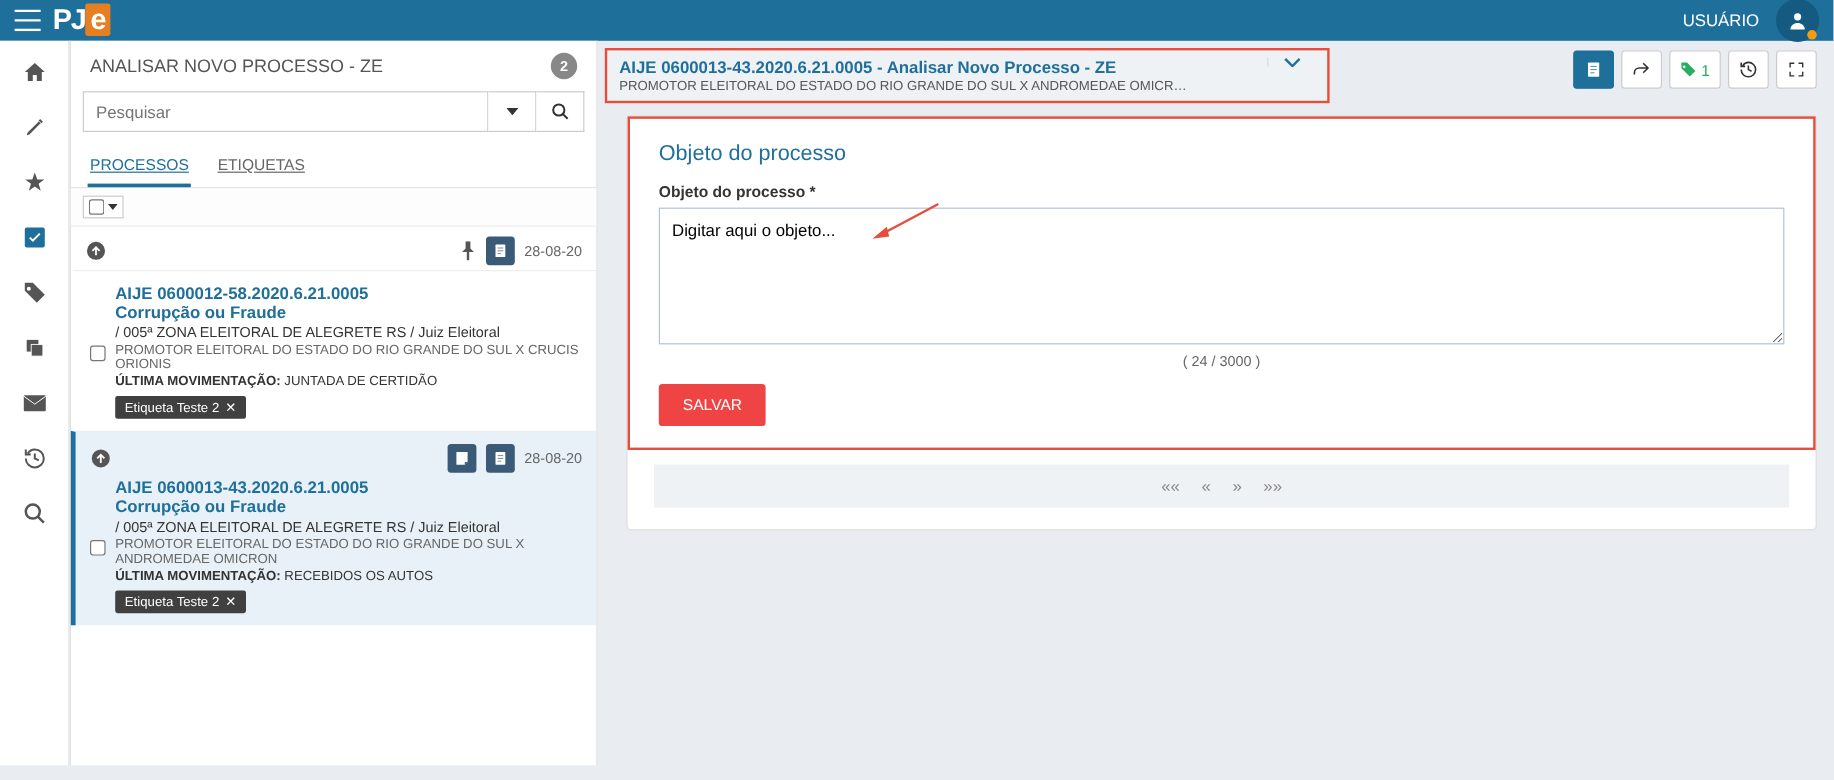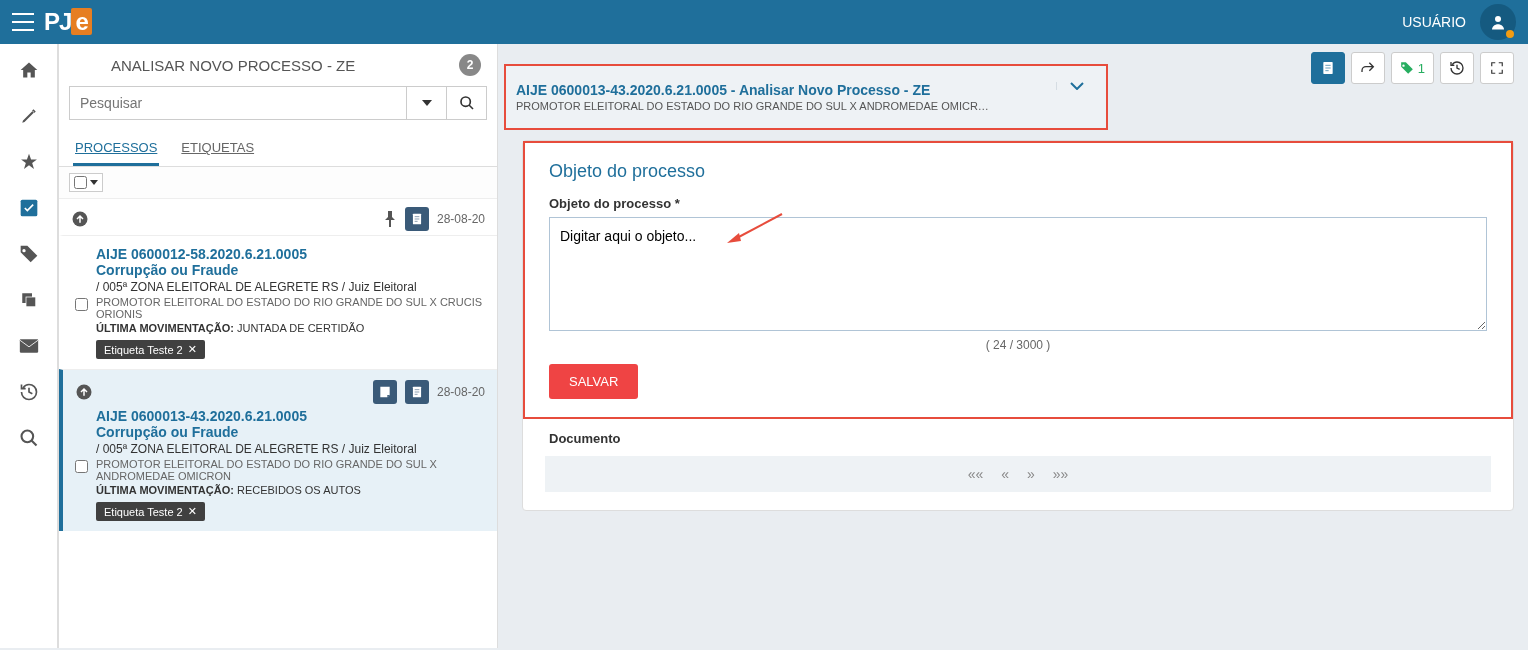--- a/index.html
+++ b/index.html
@@ -1,33 +1,33 @@
 <!DOCTYPE html>
 <html><head>
 <meta charset="utf-8">
 <style>
 * { box-sizing: border-box; margin: 0; padding: 0; }
 body { font-family: Arial, Helvetica, sans-serif; background: #e9edf1; font-size: 13px; color: #333; overflow: hidden; }
-.topbar { height: 44px; background: #1f6f9b; display: flex; align-items: center; padding: 0 12px; color: #fff; }
+.topbar { height: 34px; background: #1f6f9b; display: flex; align-items: center; padding: 0 12px; color: #fff; }
 .hamburger { cursor: pointer; margin-right: 10px; }
 .logo { font-size: 24px; font-weight: bold; letter-spacing: -1px; }
 .logo .j { color: #fff; }
 .logo .e { background: #e67e22; padding: 0 4px; border-radius: 2px; }
 .topbar-spacer { flex: 1; }
 .user-label { font-size: 14px; margin-right: 14px; }
 .avatar { width: 36px; height: 36px; border-radius: 50%; background: #155a80; display: flex; align-items: center; justify-content: center; position: relative; }
 .avatar-dot { position: absolute; bottom: 2px; right: 2px; width: 8px; height: 8px; border-radius: 50%; background: #f39c12; }
 
 .container { display: flex; height: calc(100vh - 46px); }
 .sidebar-left { width: 58px; background: #fff; border-right: 1px solid #ddd; padding-top: 14px; display: flex; flex-direction: column; align-items: center; gap: 22px; }
 .sidebar-left .sicon { width: 24px; height: 24px; display: flex; align-items: center; justify-content: center; color: #555; cursor: pointer; }
 .sidebar-left .sicon.active { color: #1f6f9b; }
 
 .panel-list { width: 440px; background: #fff; border-right: 1px solid #ddd; display: flex; flex-direction: column; border-left:1px solid #ddd;}
-.panel-header { padding: 10px 16px 6px; display: flex; align-items: center; margin-left: 36px; }
+.panel-header { padding: 10px 16px 6px; display: flex; align-items: center; }
 .panel-title { font-size: 15px; color: #555; flex: 1; }
 .count-badge { background: #888; color: #fff; border-radius: 50%; width: 22px; height: 22px; display: flex; align-items: center; justify-content: center; font-size: 12px; font-weight: bold; }
 .search-row { padding: 4px 10px 8px; display: flex; align-items: center; gap: 0; }
 .search-input { flex: 1; height: 34px; border: 1px solid #ccc; padding: 0 10px; font-size: 14px; color:#666; }
 .search-caret-btn, .search-btn { height: 34px; width: 40px; border: 1px solid #ccc; border-left: none; background: #fff; display:flex; align-items:center; justify-content:center; cursor:pointer; }
 .tabs { display: flex; gap: 20px; padding: 4px 14px 0; border-bottom: 1px solid #ddd; }
 .tab { padding: 8px 2px; font-size: 13px; color: #666; cursor:pointer;text-decoration:underline; }
 .tab.active { color: #1f6f9b; border-bottom: 3px solid #1f6f9b; font-weight: 500; }
 .checkbox-row { padding: 6px 10px; border-bottom: 1px solid #eee; background:#fdfdfd; }
 .chkcaret { display:inline-flex; align-items:center; border:1px solid #ccc; padding:2px 4px; cursor:pointer; background:#fff;}
@@ -46,21 +46,21 @@
 .case-sub{color:#1f6f9b;font-weight:bold;font-size:14px;}
 .case-line{font-size:12px;color:#333;margin-top:2px;}
 .case-parties{font-size:11px;color:#666;margin-top:2px;}
 .case-mov{font-size:11px;color:#333;margin-top:2px;}
 .case-mov b{font-weight:bold;}
 .etiqueta{display:inline-flex;align-items:center;background:#404040;color:#fff;font-size:11px;padding:3px 8px;border-radius:2px;margin-top:6px;cursor:pointer;}
 .etiqueta .x{margin-left:5px;}
 .case-check{margin-top:4px;}
 
 .main { flex:1; padding:0 6px 6px 6px; overflow:auto;}
-.proc-header{background:#eef2f5;border:2px solid #e74c3c;display:flex;align-items:center;padding:16px 10px;margin-top:20px;position:relative;}
+.proc-header{background:#eef2f5;border:2px solid #e74c3c;display:flex;align-items:center;padding:6px 10px;margin-top:6px;position:relative;}
 .proc-header-inner{flex:1;}
 .proc-title{color:#1f6f9b;font-weight:bold;font-size:14px;}
 .proc-sub{font-size:11px;color:#555;margin-top:2px;}
 .proc-chev{width:40px;display:flex;align-items:center;justify-content:center;color:#1f6f9b;border-left:1px solid #d5dde3;height:100%;cursor:pointer; align-self:stretch;}
 .topright-actions{display:flex;gap:6px;padding:8px 8px 0 0;justify-content:flex-end;}
 .action-btn{height:32px;min-width:34px;border:1px solid #ccc;background:#fff;display:flex;align-items:center;justify-content:center;border-radius:3px;cursor:pointer;color:#333;font-size:13px;padding:0 8px;gap:4px;}
 .action-btn.primary{background:#1f6f9b;color:#fff;border-color:#1f6f9b;}
 .action-btn.tag{color:#27ae60;}
 
 .card{background:#fff;border:1px solid #ddd;margin:10px 8px 10px 18px;border-radius:4px;padding:14px 16px;}
@@ -333,21 +333,20 @@
           <textarea class="textarea" style="">Digitar aqui o objeto...</textarea>
           <div class="char-count">( 24 / 3000 )</div>
           <button class="save-btn">SALVAR</button>
           <svg style="position:absolute;left:200px;top:64px;pointer-events:none;" width="60" height="36" viewBox="0 0 60 36">
               <line x1="55" y1="5" x2="8" y2="30" stroke="#e74c3c" stroke-width="2"></line>
               <polygon points="0,34 12,24 14,32" fill="#e74c3c"></polygon>
             </svg>
         </div>
       </div>
       <div style="padding:12px 22px 18px;">
-        <div class="doc-title">Documento</div>
         <div class="pager">
           <span>««</span>
           <span>«</span>
           <span>»</span>
           <span>»»</span>
         </div>
       </div>
     </div>
   </div>
 </div>

